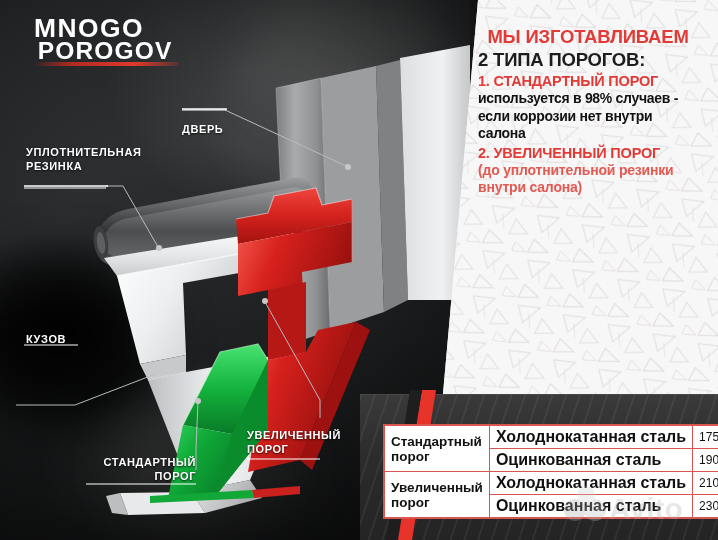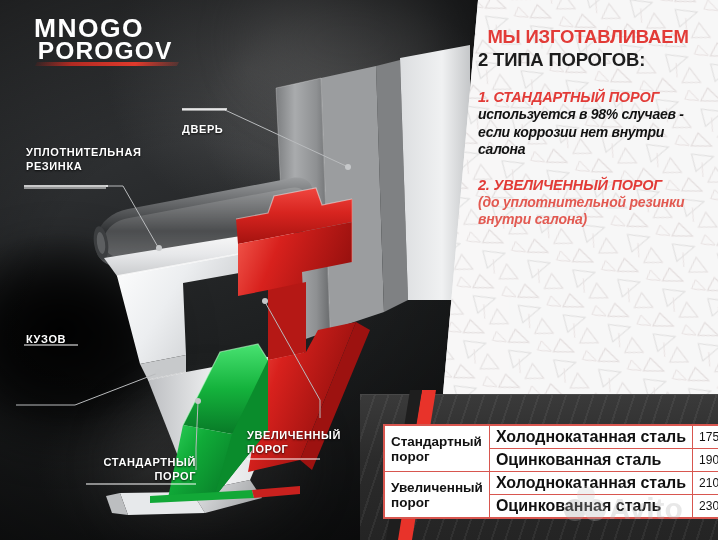--- a/index.html
+++ b/index.html
@@ -58,21 +58,21 @@
     padding:26px 20px 0 22px;
   }
   #title-red{
     color:#e23b37; font-size:18.5px; font-weight:bold; letter-spacing:-.2px;
     line-height:22px; text-align:center; padding-left:18px;
   }
   #title-dark{
     color:#1d1d1d; font-size:18.5px; font-weight:bold; letter-spacing:-.2px;
     line-height:23px; text-align:left; padding-left:18px;
   }
-  .blk{ margin-top:17px; padding-left:18px;font-style:italic; }
+  .blk{ margin-top:1px; padding-left:18px; }
   .hd-red{ color:#e23b37; font-size:14.5px; font-weight:bold; line-height:18px; letter-spacing:-.2px; }
   .sub-red{ color:#e25a52; font-size:14px; font-weight:bold; line-height:17.5px; letter-spacing:-.2px;}
   .body-dark{ color:#121212; font-size:14px; font-weight:bold; line-height:17.5px; letter-spacing:-.3px;}
 
   
   #bottom-strip{
     position:absolute; left:360px; bottom:0; width:358px; height:145px;
     background:
       repeating-linear-gradient(108deg, rgba(255,255,255,.055) 0 2px, rgba(0,0,0,0) 2px 13px),
       linear-gradient(180deg,#3a3a3a,#2b2b2b 45%,#242424);

